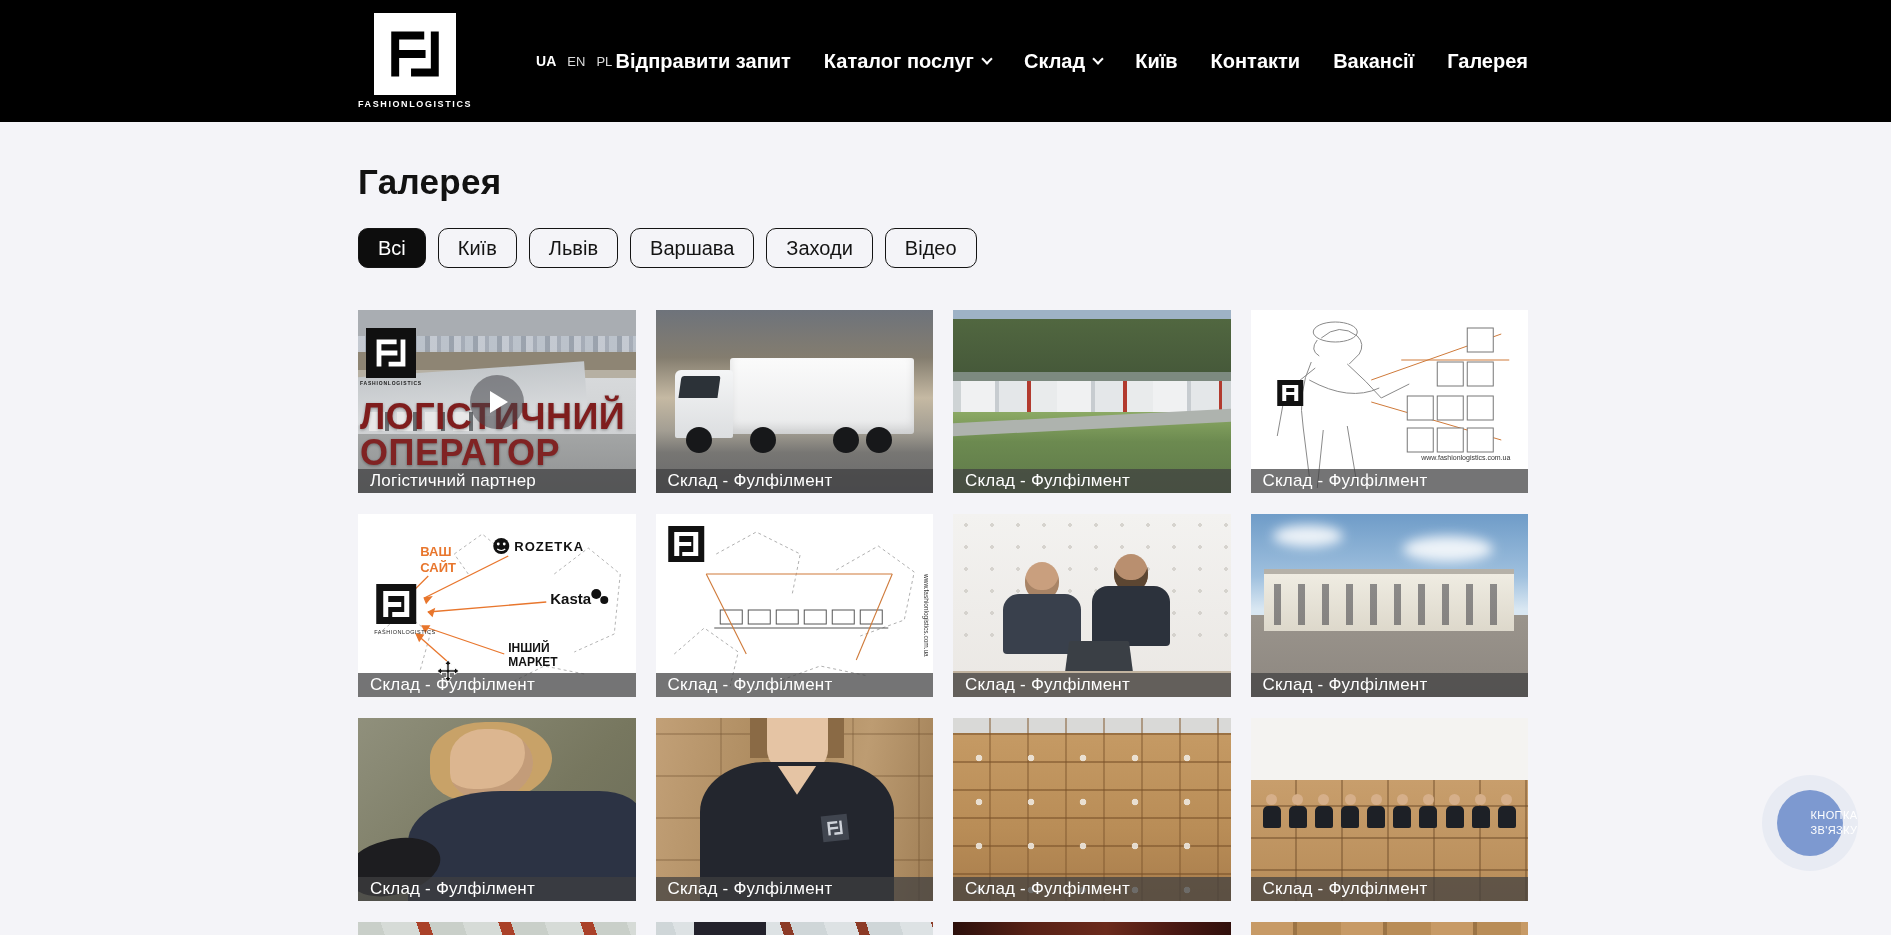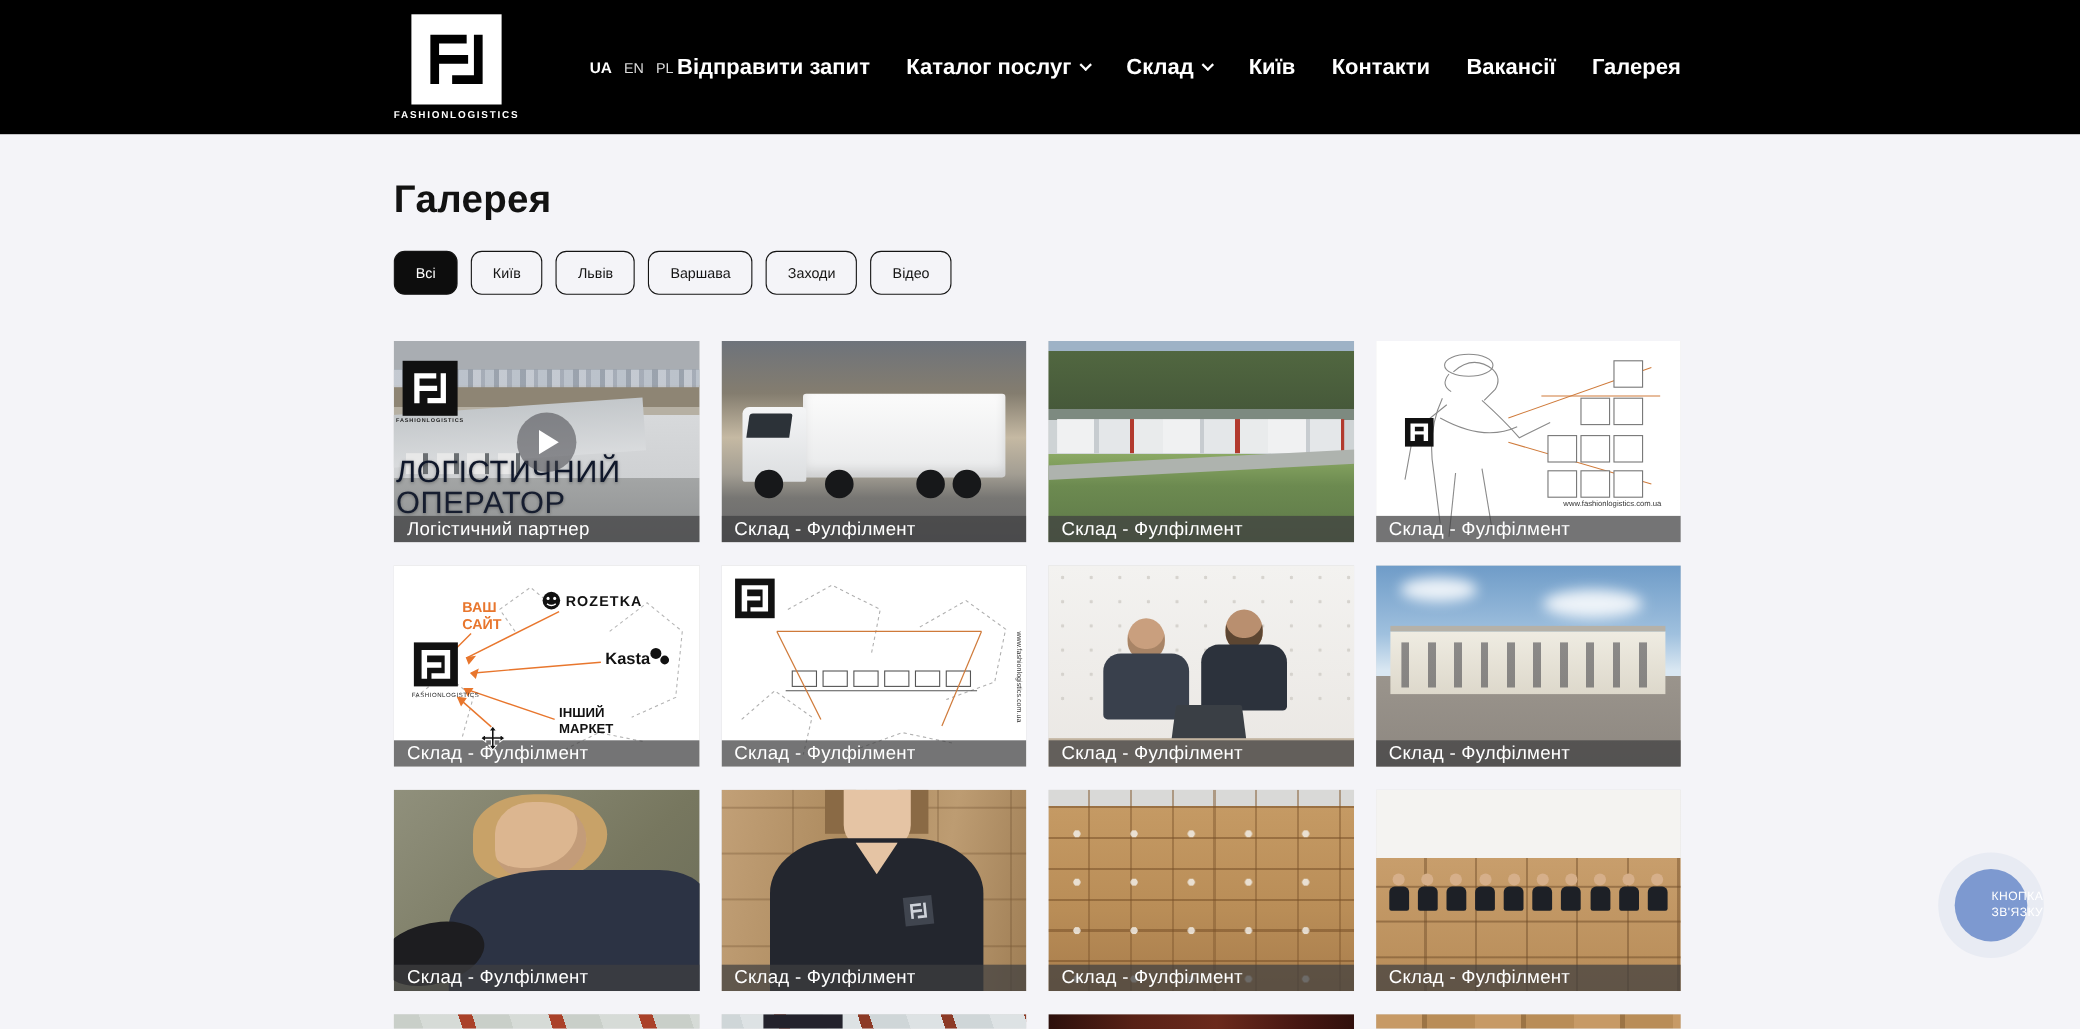--- a/index.html
+++ b/index.html
@@ -20,34 +20,34 @@
   .lang-block { margin-left:64px; display:flex; flex-direction:row; gap:11px; }
   .lang { color:#dcdcdc; font-size:13px; cursor:pointer; background:none; border:none; text-align:left; font-family:inherit; }
   .lang.active { color:#fff; font-weight:800; font-size:14px; }
   .nav { margin-left:auto; display:flex; align-items:center; gap:33px; }
   .nav-item { color:#fff; font-size:20px; font-weight:700; display:flex; align-items:center; cursor:pointer; background:none; border:none; font-family:inherit; white-space:nowrap; }
   .chev { width:8px; height:8px; border-right:2px solid #fff; border-bottom:2px solid #fff; transform:rotate(45deg); margin-left:9px; margin-top:-5px; }
   
   .container { width:1170px; margin-left:358px; }
   .page-title { font-size:35px; font-weight:800; margin-top:40px; letter-spacing:.3px; }
   .filters { display:flex; gap:12px; margin-top:26px; }
-  .filter-btn { height:40px; padding:0 19px; border:1px solid #141414; border-radius:10px; background:transparent; font-size:13px; color:#141414; font-family:inherit; display:inline-flex; align-items:center; cursor:pointer; white-space:nowrap; }
+  .filter-btn { height:40px; padding:0 19px; border:1px solid #141414; border-radius:10px; background:transparent; font-size:20px; color:#141414; font-family:inherit; display:inline-flex; align-items:center; cursor:pointer; white-space:nowrap; }
   .filter-btn.active { background:#0d0d0d; color:#fff; }
   
   .grid { margin-top:42px; display:grid; grid-template-columns:repeat(4,1fr); column-gap:20px; row-gap:21px; }
   .tile { position:relative; height:183px; overflow:hidden; cursor:pointer; background:#ddd; }
   .caption { position:absolute; left:0; right:0; bottom:0; height:24px; background:rgba(62,62,64,.72); display:flex; align-items:center; padding-left:12px; z-index:3; }
   .caption span { color:#fff; font-size:17px; font-weight:400; letter-spacing:.2px; }
   .art { position:absolute; inset:0; }
   
   .art-r1c1 { background:linear-gradient(180deg,#a9adb2 0%,#a9adb2 14%,#99a0a8 14%,#99a0a8 22%,#8e8574 22%,#8e8574 33%,#b6b0a3 33%,#b6b0a3 37%,#d7d9db 37%,#cfd1d3 68%,#a3a5a5 68%,#8f9192 100%); }
   .skyline { position:absolute; top:14%; left:0; right:0; height:9%; background:repeating-linear-gradient(90deg,#c9ced6 0 7px,#a7aeb9 7px 11px,#bfc6cf 11px 19px,#9ba3ae 19px 24px); opacity:.9; }
   .hangar-roof { position:absolute; top:33%; left:-8%; width:90%; height:26%; background:linear-gradient(180deg,#c3c7ca,#d9dbdd); transform:rotate(-4deg); }
   .trucks-row { position:absolute; top:56%; left:4%; width:40%; height:10%; background:repeating-linear-gradient(90deg,#e8e8e8 0 16px,#6b6f72 16px 20px,transparent 20px 28px); }
-  .big-overlay { position:absolute; left:2px; bottom:22px; z-index:2; color:#0f172a; font-weight:400; font-size:28px; line-height:1.0; letter-spacing:.5px; text-shadow:0 1px 3px rgba(0,0,0,.35); }
+  .big-overlay { position:absolute; left:2px; bottom:22px; z-index:2; color:#7f1d1d; font-weight:700; font-size:36px; line-height:1.0; letter-spacing:.5px; text-shadow:0 1px 3px rgba(0,0,0,.35); }
   .big-overlay .l2 { opacity:.95; }
   .wm { position:absolute; left:2px; top:18px; z-index:2; display:flex; flex-direction:column; align-items:center; }
   .wm-box { width:50px; height:50px; background:#101010; display:flex; align-items:center; justify-content:center; }
   .wm-box svg { width:40px; height:40px; color:#fff; }
   .wm-text { font-size:5px; letter-spacing:.8px; color:#1c1c1c; margin-top:2px; font-weight:700; }
   .play-btn { position:absolute; left:50%; top:50%; transform:translate(-50%,-50%); width:54px; height:54px; border-radius:50%; background:rgba(70,70,74,.55); z-index:2; display:flex; align-items:center; justify-content:center; border:none; cursor:pointer; }
   .play-tri { width:0; height:0; border-left:18px solid #fff; border-top:11px solid transparent; border-bottom:11px solid transparent; margin-left:5px; }
   
   .art-r1c2 { background:linear-gradient(180deg,#6e737b 0%,#847d6f 26%,#c5b9a3 48%,#a39e93 66%,#777673 78%,#68686a 100%); }
   .trailer { position:absolute; left:27%; top:26%; width:66%; height:42%; background:linear-gradient(180deg,#fbfbfb,#e8e9ea); border-radius:3px; box-shadow:inset 0 -6px 10px rgba(0,0,0,.12); }

